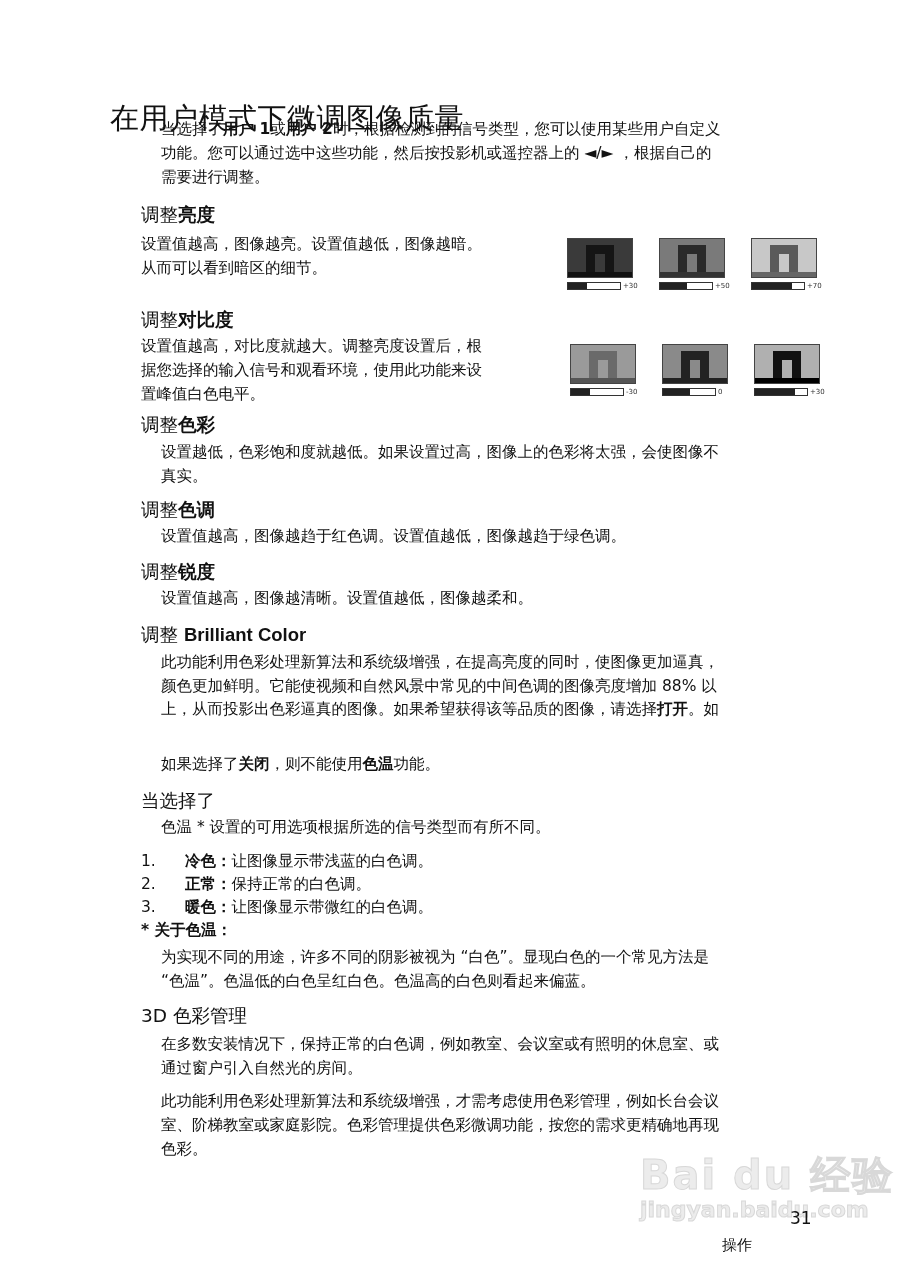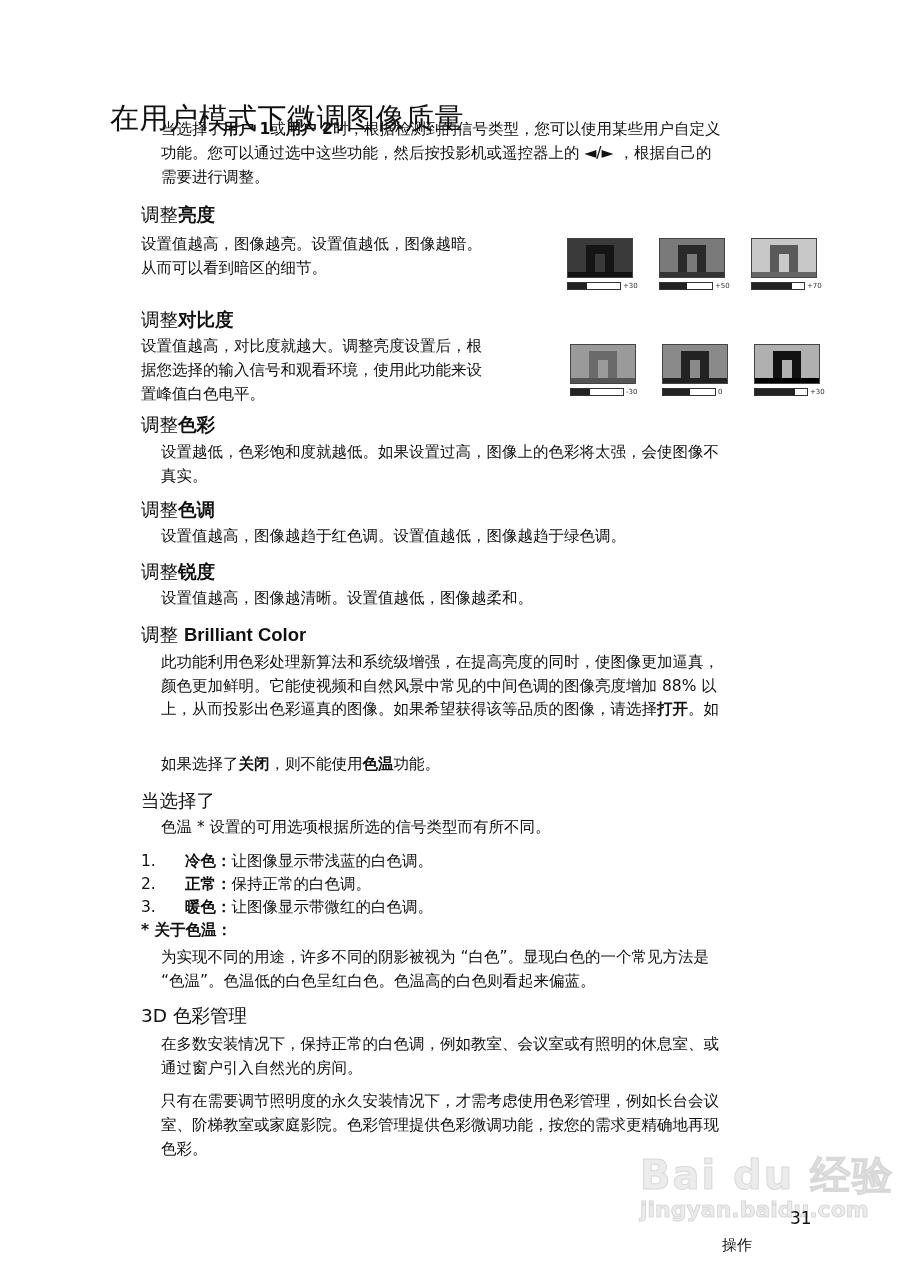--- a/index.html
+++ b/index.html
@@ -203,21 +203,21 @@
   <div>为实现不同的用途，许多不同的阴影被视为 “白色”。显现白色的一个常见方法是</div>
   <div>“色温”。色温低的白色呈红白色。色温高的白色则看起来偏蓝。</div>
 </div>
 
 <div class="h2" style="top:1003px;">3D 色彩管理</div>
 <div class="para w-full" style="top:1032px;">
   <div>在多数安装情况下，保持正常的白色调，例如教室、会议室或有照明的休息室、或</div>
   <div>通过窗户引入自然光的房间。</div>
 </div>
 <div class="para w-full" style="top:1089px;">
-  <div>只有在需要调节照明度的永久安装情况下，才需考虑使用色彩管理，例如长台会议</div>
+  <div>此功能利用色彩处理新算法和系统级增强，才需考虑使用色彩管理，例如长台会议</div>
   <div>室、阶梯教室或家庭影院。色彩管理提供色彩微调功能，按您的需求更精确地再现</div>
   <div>色彩。</div>
 </div>
 
 <div class="watermark">
   <div class="wm-main">Bai du 经验</div>
   <div class="wm-sub">jingyan.baidu.com</div>
 </div>
 
 <div class="footer-label">操作</div>

